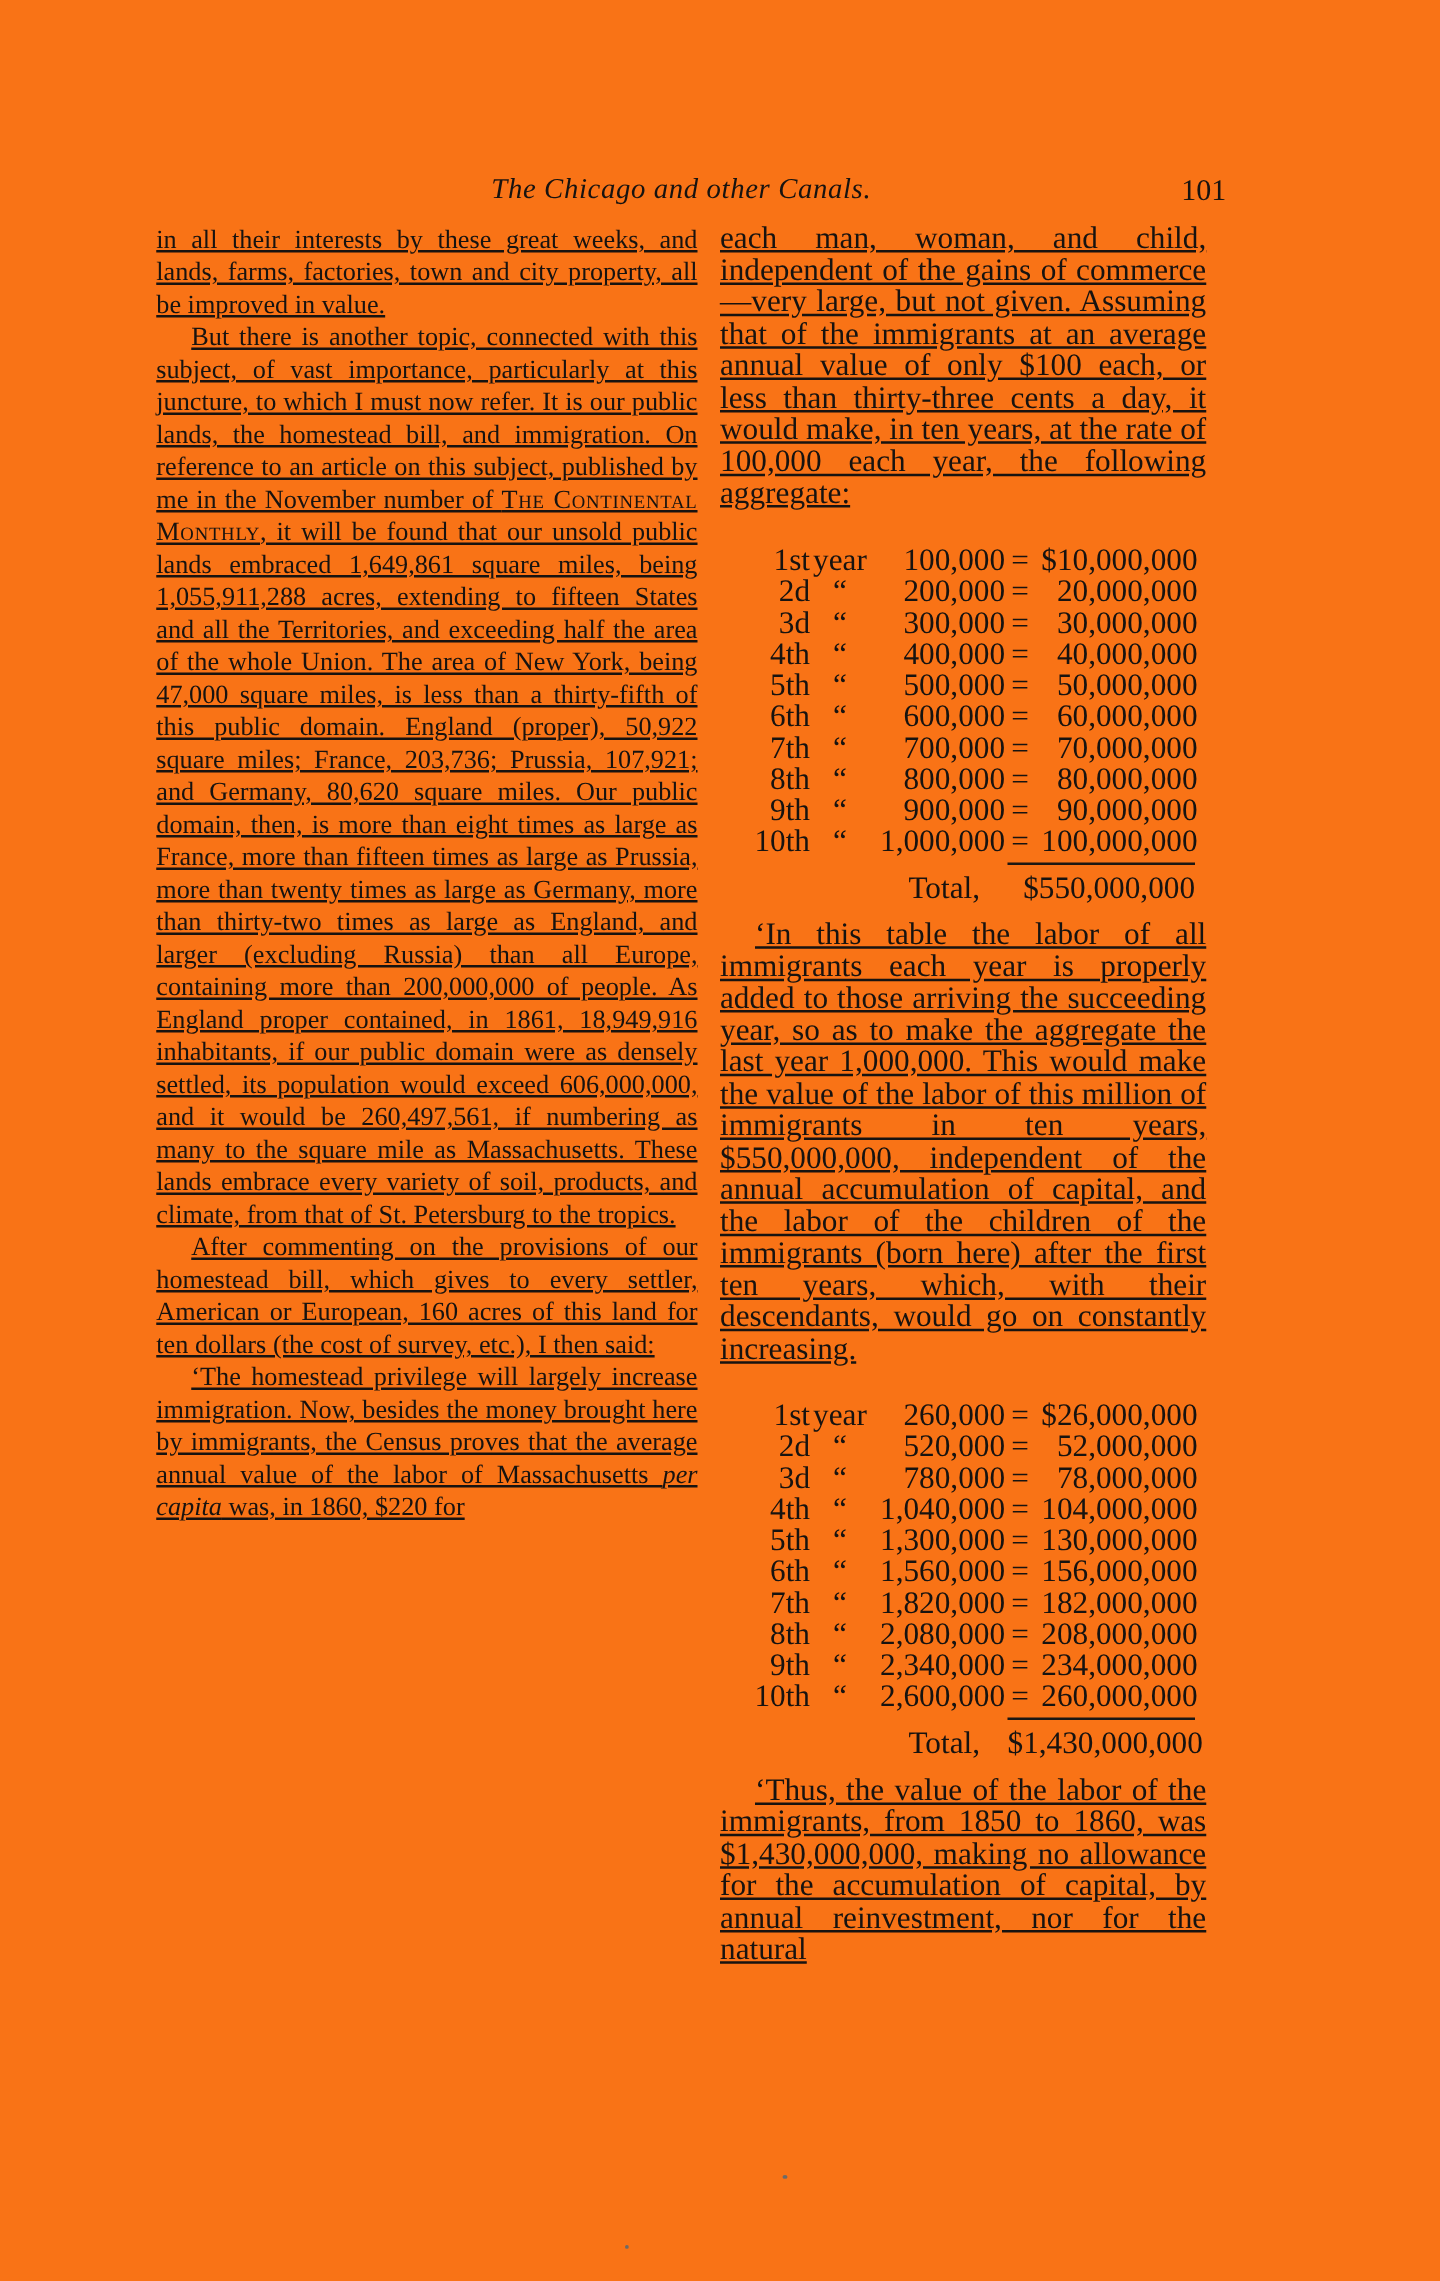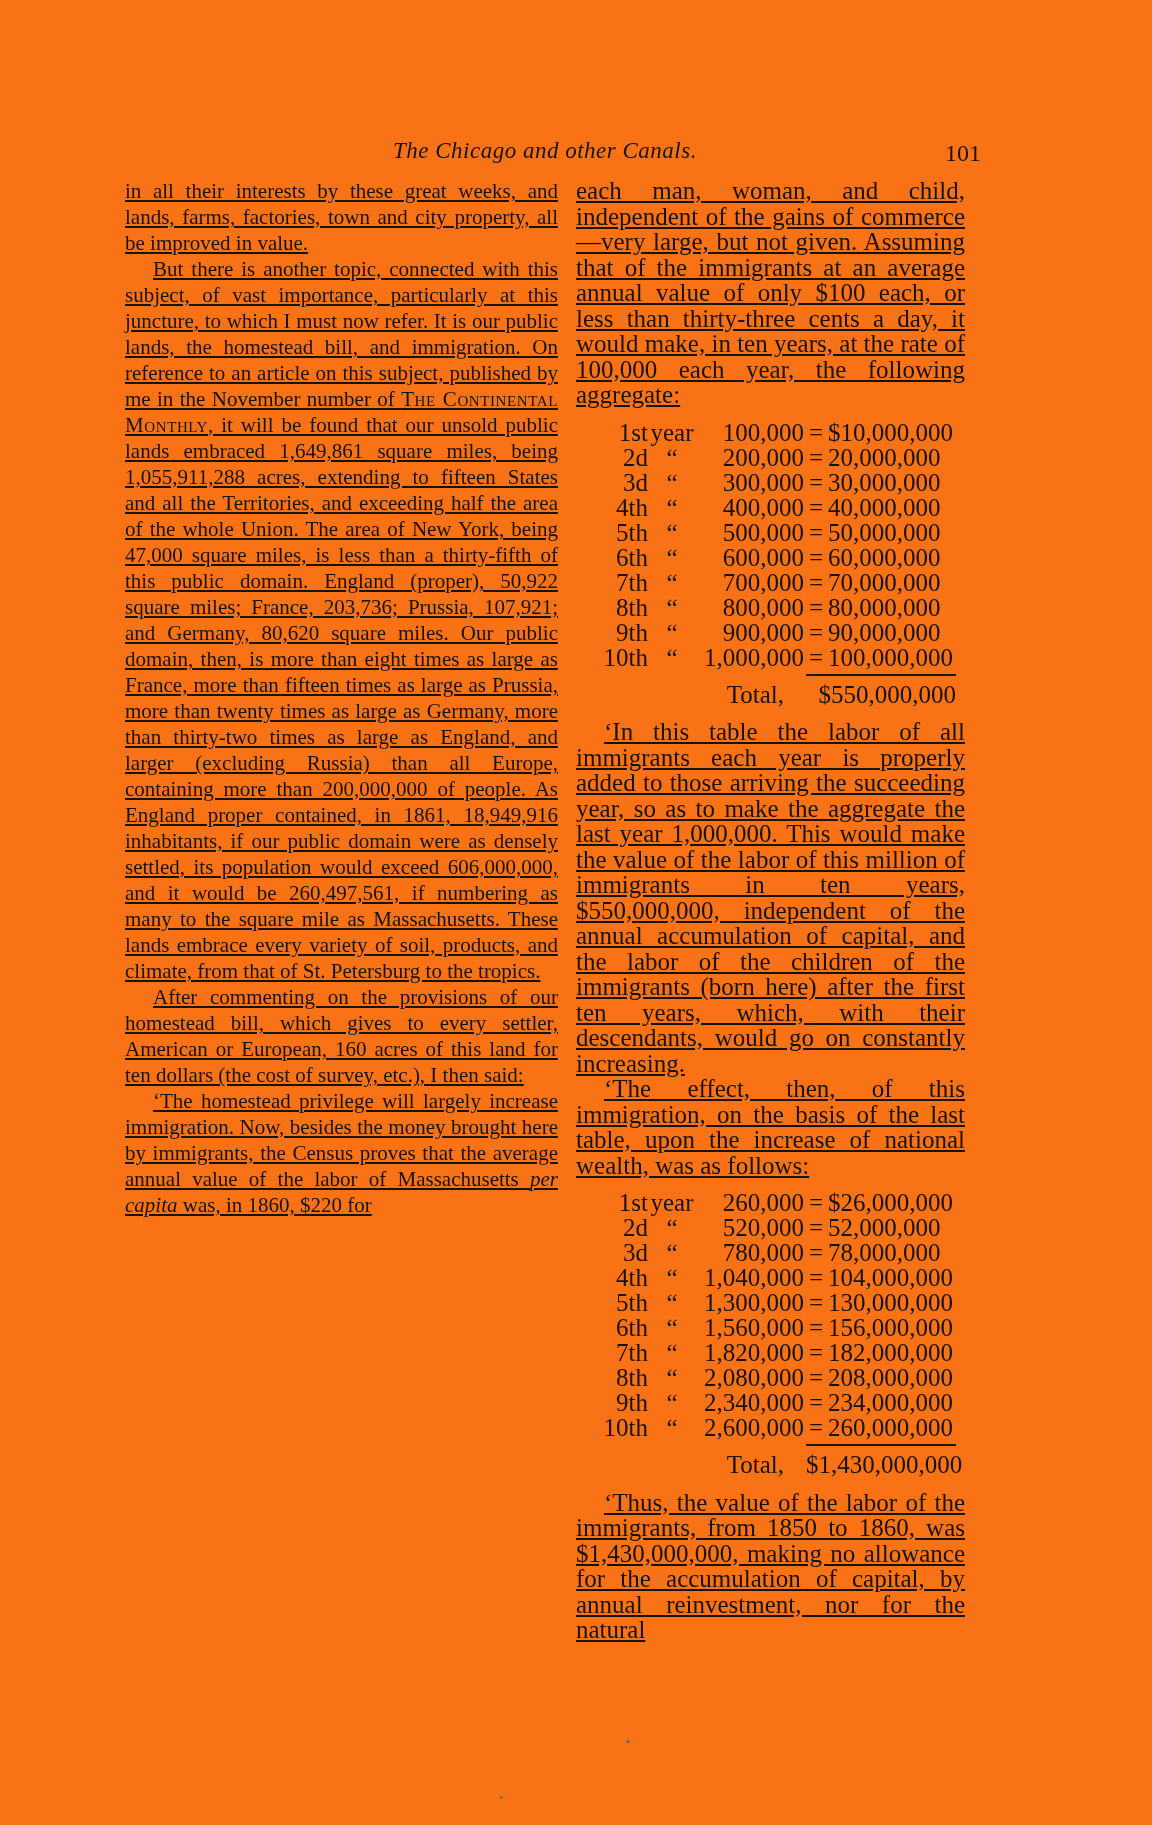--- a/index.html
+++ b/index.html
@@ -39,30 +39,30 @@
   }
   .col { text-align: justify; }
   .col-left  { width: 433px; font-size: 21px;   line-height: 26px; }
   .col-right { width: 389px; font-size: 25px; line-height: 25.5px; }
   .col p { margin: 0; text-decoration: underline; }
   .col p.indent { text-indent: 28px; }
   .smallcaps { font-variant: small-caps; letter-spacing: 0.6px; }
   .italic { font-style: italic; }
 
   .imm-table {
-    margin: 12px 0 4px 26px;
+    margin: 28px 0 4px 26px;
     line-height: 25px;
   }
   .trow { display: flex; }
   .tcell { display: block; white-space: nowrap; }
   .tcell.ordinal { width: 46px;  text-align: right; }
   .tcell.ditto   { width: 48px;  text-align: center; }
   .tcell.count   { width: 108px; text-align: right; }
   .tcell.eq      { width: 24px;  text-align: center; }
-  .tcell.amount  { width: 130px; }
+  .tcell.amount  { width: 130px; text-align: right; }
 
   .rule {
     border-top: 2px solid #1c1713;
     width: 150px;
     margin: 3px 9px 3px auto;
   }
   .total-row {
     display: flex;
     justify-content: flex-end;
     align-items: baseline;
@@ -177,21 +177,20 @@
             <span class="tcell amount">100,000,000</span>
           </div>
         </div>
       <div class="rule"></div>
       <div class="total-row">
         <span class="total-label">Total,</span>
         <span class="total-amount">$550,000,000</span>
       </div>
 
       <p class="indent">‘In this table the labor of all immigrants each year is properly added to those arriving the succeeding year, so as to make the aggregate the last year 1,000,000. This would make the value of the labor of this million of immigrants in ten years, $550,000,000, independent of the annual accumulation of capital, and the labor of the children of the immigrants (born here) after the first ten years, which, with their descendants, would go on constantly increasing.</p>
-      <p class="indent">‘The effect, then, of this immigration, on the basis of the last table, upon the increase of national wealth, was as follows:</p>
 
       <div class="imm-table">
           <div class="trow">
             <span class="tcell ordinal">1st</span>
             <span class="tcell ditto">year</span>
             <span class="tcell count">260,000</span>
             <span class="tcell eq">=</span>
             <span class="tcell amount">$26,000,000</span>
           </div>
           <div class="trow">

